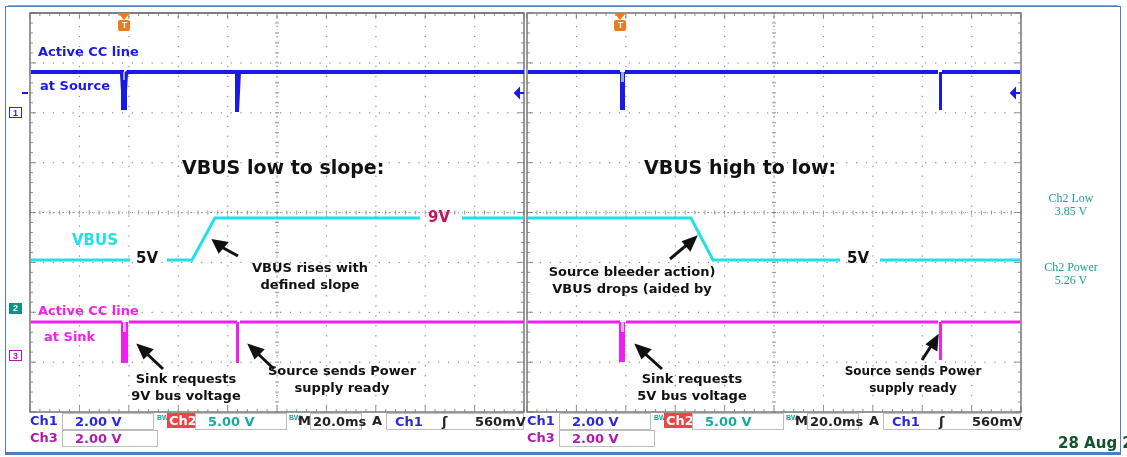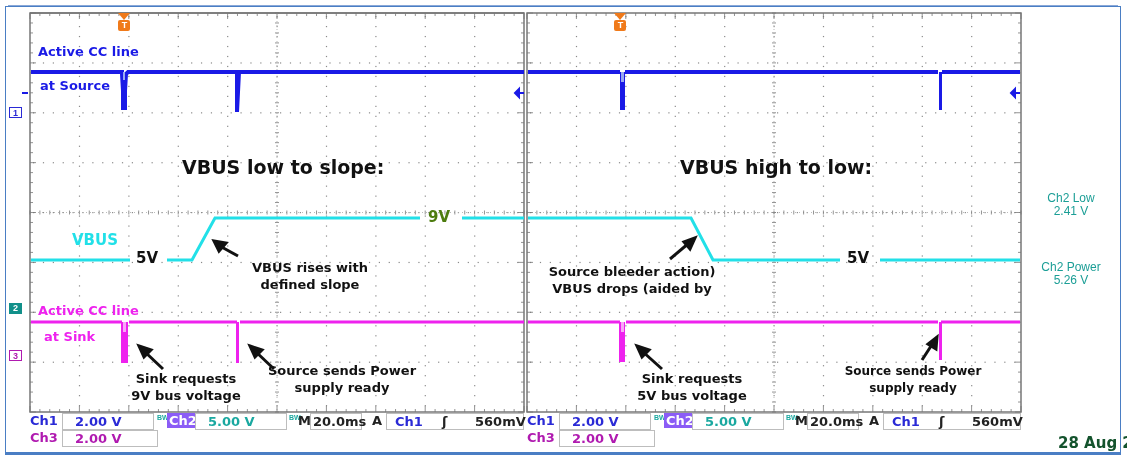--- a/index.html
+++ b/index.html
@@ -9,23 +9,23 @@
   .topstrip .seg { position:absolute; top:5px; height:1px; background:#8aa8d8; }
   svg.scope { position:absolute; left:0; top:0; }
   .lbl { position:absolute; font-weight:bold; white-space:nowrap; font-family:"DejaVu Sans", sans-serif; }
   .ann { position:absolute; font-weight:bold; white-space:nowrap; text-align:center; color:#111; font-size:13px; line-height:17px; font-family:"DejaVu Sans", sans-serif; }
   .title { position:absolute; font-weight:bold; color:#111; font-size:19px; font-family:"DejaVu Sans", sans-serif; white-space:nowrap; }
   .status { position:absolute; font-family:"DejaVu Sans", sans-serif; font-size:13px; font-weight:bold; white-space:nowrap; }
   .box { position:absolute; border:1px solid #bdbdbd; box-sizing:border-box; height:17px; background:#fff; }
   .ch1 { color:#2a2ad6; }
   .ch2 { color:#1aa8a0; }
   .ch3 { color:#b01ab0; }
-  .ch2hl { background:#8b5cf6; color:#fff; padding:0 2px; }
+  .ch2hl { background:#ef4444; color:#fff; padding:0 2px; }
   .small { position:absolute; font-size:7px; color:#1aa8a0; font-weight:bold; }
-  .side { position:absolute; text-align:center; color:#1b9e96; font-family:Liberation Sans, sans-serif; font-size:12px; line-height:13px; }
+  .side { position:absolute; text-align:center; color:#1b9e96; font-family:Liberation Serif, serif; font-size:12px; line-height:13px; }
   .marker { position:absolute; width:13px; height:11px; font-size:9px; line-height:11px; text-align:center; font-weight:bold; box-sizing:border-box; }
 </style>
 </head>
 <body>
 
 <div class="topstrip">
   <div class="seg" style="left:8px;width:1110px;"></div>
 </div>
 <div class="frame"></div>
 
@@ -2087,54 +2087,54 @@
 
 <div class="marker" style="left:9px;top:107px;border:1px solid #2a2ad6;color:#2a2ad6;background:#fff;">1</div>
 <div class="marker" style="left:9px;top:303px;background:#11908a;color:#fff;">2</div>
 <div class="marker" style="left:9px;top:350px;border:1px solid #b01ab0;color:#b01ab0;background:#fff;">3</div>
 
 <div class="lbl" style="left:38px;top:44px;font-size:13px;color:#1a1ae6;">Active CC line</div>
 <div class="lbl" style="left:40px;top:78px;font-size:13px;color:#1a1ae6;">at Source</div>
 <div class="title" style="left:182px;top:156px;">VBUS low to slope:</div>
 <div class="lbl" style="left:72px;top:231px;font-size:15px;color:#22e0e8;">VBUS</div>
 <div class="lbl" style="left:136px;top:249px;font-size:15px;color:#111;">5V</div>
-<div class="lbl" style="left:428px;top:208px;font-size:15px;color:#4d7c0f;">9V</div>
+<div class="lbl" style="left:428px;top:208px;font-size:15px;color:#be185d;">9V</div>
 <div class="ann" style="left:240px;top:259px;width:140px;">
   <div>VBUS rises with</div>
   <div>defined slope</div>
 </div>
 <div class="lbl" style="left:38px;top:303px;font-size:13px;color:#ee22ee;">Active CC line</div>
 <div class="lbl" style="left:44px;top:329px;font-size:13px;color:#ee22ee;">at Sink</div>
 <div class="ann" style="left:126px;top:370px;width:120px;">
   <div>Sink requests</div>
   <div>9V bus voltage</div>
 </div>
 <div class="ann" style="left:262px;top:362px;width:160px;">
   <div>Source sends Power</div>
   <div>supply ready</div>
 </div>
 
-<div class="title" style="left:680px;top:156px;">VBUS high to low:</div>
+<div class="title" style="left:644px;top:156px;">VBUS high to low:</div>
 <div class="lbl" style="left:847px;top:249px;font-size:15px;color:#111;">5V</div>
 <div class="ann" style="left:548px;top:263px;width:168px;">
   <div>Source bleeder action)</div>
   <div>VBUS drops (aided by</div>
 </div>
 <div class="ann" style="left:632px;top:370px;width:120px;">
   <div>Sink requests</div>
   <div>5V bus voltage</div>
 </div>
 <div class="ann" style="left:838px;top:363px;width:150px;font-size:12px;">
   <div>Source sends Power</div>
   <div>supply ready</div>
 </div>
 
 <div class="side" style="left:1030px;top:192px;width:82px;">
   <div>Ch2 Low</div>
-  <div>2.41 V</div>
+  <div>3.85 V</div>
 </div>
 <div class="side" style="left:1030px;top:261px;width:82px;">
   <div>Ch2 Power</div>
   <div>5.26 V</div>
 </div>
 
 <div>
   <div class="status ch1" style="left:30px;top:413px;">Ch1</div>
   <div class="box" style="left:62px;top:413px;width:92px;">
     <span class="status ch1" style="left:12px;top:0;">2.00 V</span>

